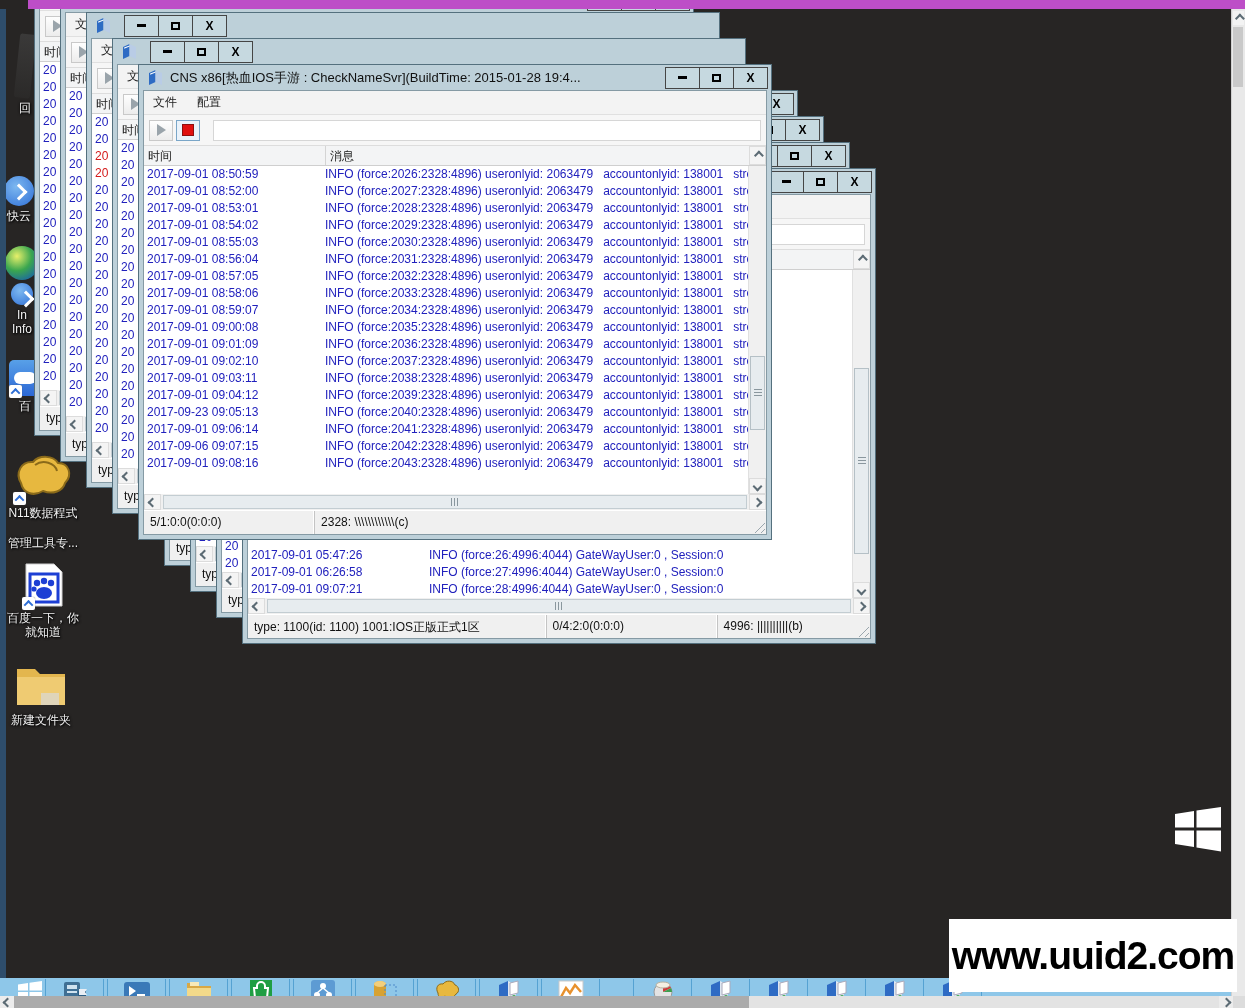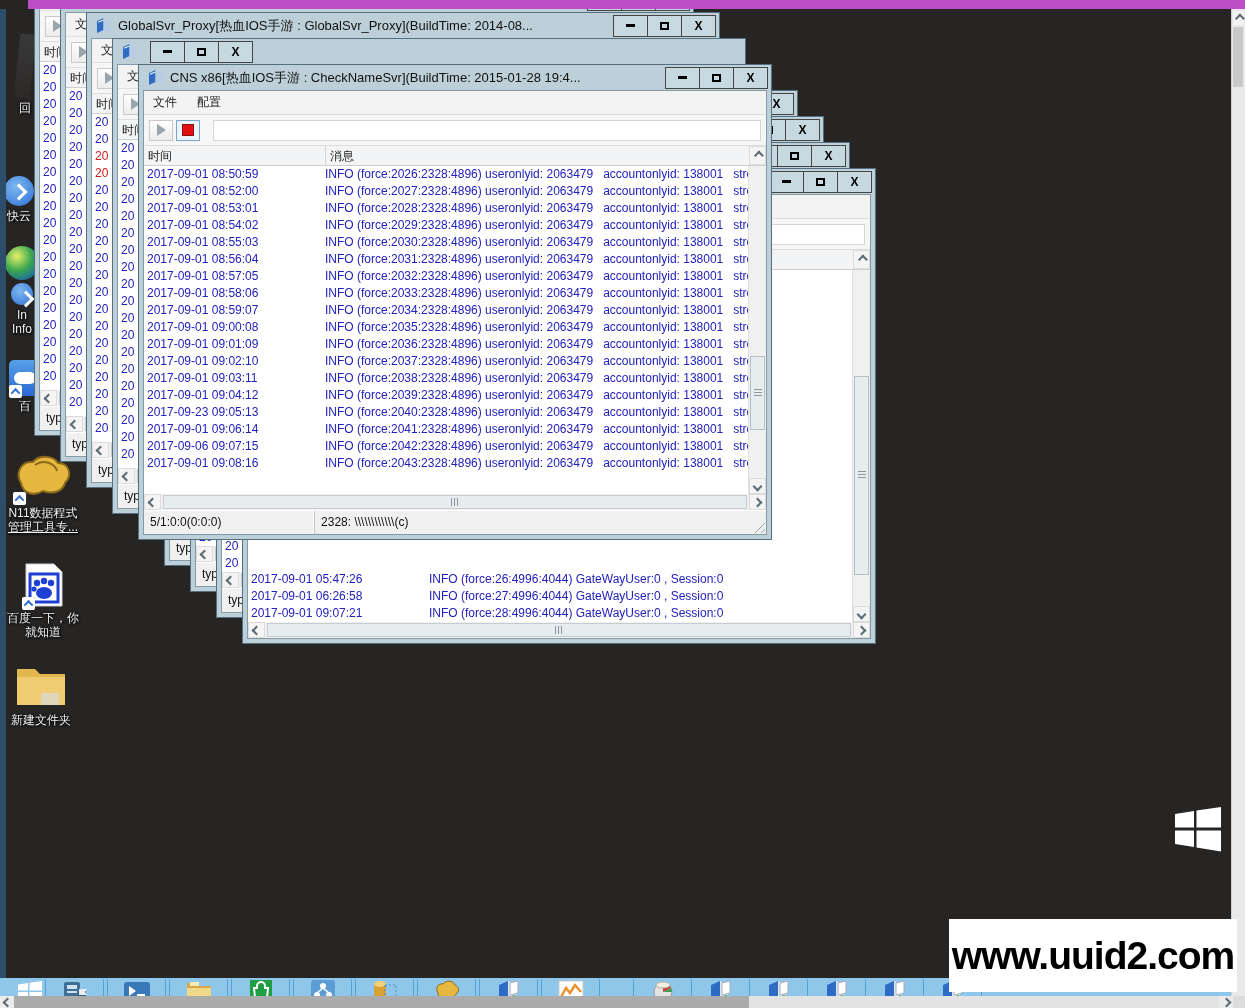--- a/index.html
+++ b/index.html
@@ -119,21 +119,21 @@
   </div>
   <div class="dicon" style="left:0px;top:455px;">
     <div style="position:relative;width:60px;height:48px;margin:0 auto;">
       <svg width="60" height="48" viewBox="0 0 60 48">
         <path d="M8 28 C2 18 8 6 20 7 C26 0 40 0 45 8 C56 8 60 20 52 28 C50 36 40 40 30 36 C20 42 10 38 8 28 Z" fill="#e7b83f" stroke="#8a6a1a" stroke-width="2"></path>
         <path d="M22 10 C30 4 42 8 44 16" fill="none" stroke="#8a6a1a" stroke-width="2"></path>
       </svg>
       <span class="badge"></span>
     </div>
     <div class="lbl">N11数据程式</div>
-    <div class="lbl" style="margin-top:0;text-decoration:underline;">管理工具专...</div>
+    <div class="lbl" style="margin-top:16px;">管理工具专...</div>
   </div>
   <div class="dicon" style="left:0px;top:562px;">
     <div style="position:relative;width:42px;height:46px;margin:0 auto;">
       <svg width="42" height="46" viewBox="0 0 42 46">
         <path d="M4 2 H32 L40 10 V44 H4 Z" fill="#fff" stroke="#cfcfcf"></path>
         <rect x="8" y="12" width="28" height="28" fill="#fff" stroke="#1d3fd4" stroke-width="3"></rect>
         <circle cx="15" cy="21" r="3.2" fill="#1d3fd4"></circle>
           <circle cx="22" cy="19" r="3.2" fill="#1d3fd4"></circle>
         <circle cx="29" cy="21" r="3.2" fill="#1d3fd4"></circle>
           <circle cx="12" cy="27" r="2.6" fill="#1d3fd4"></circle>
@@ -323,21 +323,20 @@
           </div>
         </div>
       </div>
       <div class="win" style="left:86px;top:12px;z-index:3;">
         <div class="tbar">
           <span class="ticon"><svg width="17" height="17" viewBox="0 0 17 17">
               <path d="M2 4 L8.5 1 L8.5 13 L2 16 Z" fill="#2e6bc4"></path>
               <path d="M8.5 1 L15 4 L15 16 L8.5 13 Z" fill="#b9cce6"></path>
               <path d="M3.2 4.6 L8.5 2.4 L8.5 3.6 L3.2 5.8 Z" fill="#fff"></path>
             </svg></span>
-          <span class="ttext">GlobalSvr_Proxy[热血IOS手游 : GlobalSvr_Proxy](BuildTime: 2014-08...</span>
           <span class="tbtns">
             <span class="tbtn">
               <span class="gmin"></span>
             </span>
             <span class="tbtn">
               <span class="gmax"></span>
             </span>
             <span class="tbtn">X</span>
           </span>
         </div>
@@ -848,20 +847,26 @@
               </span>
               <div class="htrack">
                 <div class="hthumb">
                   <span class="hgrip"></span>
                 </div>
               </div>
               <span class="scb hsa">
                 <i class="chv right"></i>
               </span>
             </div>
+          </div>
+          <div class="sbar">
+            <span class="sp sp1">type: 1100(id: 1100) 1001:IOS正版正式1区</span>
+            <span class="sp sp2">0/4:2:0(0:0:0)</span>
+            <span class="sp sp3">4996: ||||||||||(b)</span>
+            <span class="grip"></span>
           </div>
         </div>
       </div>
       <div class="win" style="left:138px;top:64px;z-index:9;">
         <div class="tbar">
           <span class="ticon"><svg width="17" height="17" viewBox="0 0 17 17">
               <path d="M2 4 L8.5 1 L8.5 13 L2 16 Z" fill="#2e6bc4"></path>
               <path d="M8.5 1 L15 4 L15 16 L8.5 13 Z" fill="#b9cce6"></path>
               <path d="M3.2 4.6 L8.5 2.4 L8.5 3.6 L3.2 5.8 Z" fill="#fff"></path>
             </svg></span>

